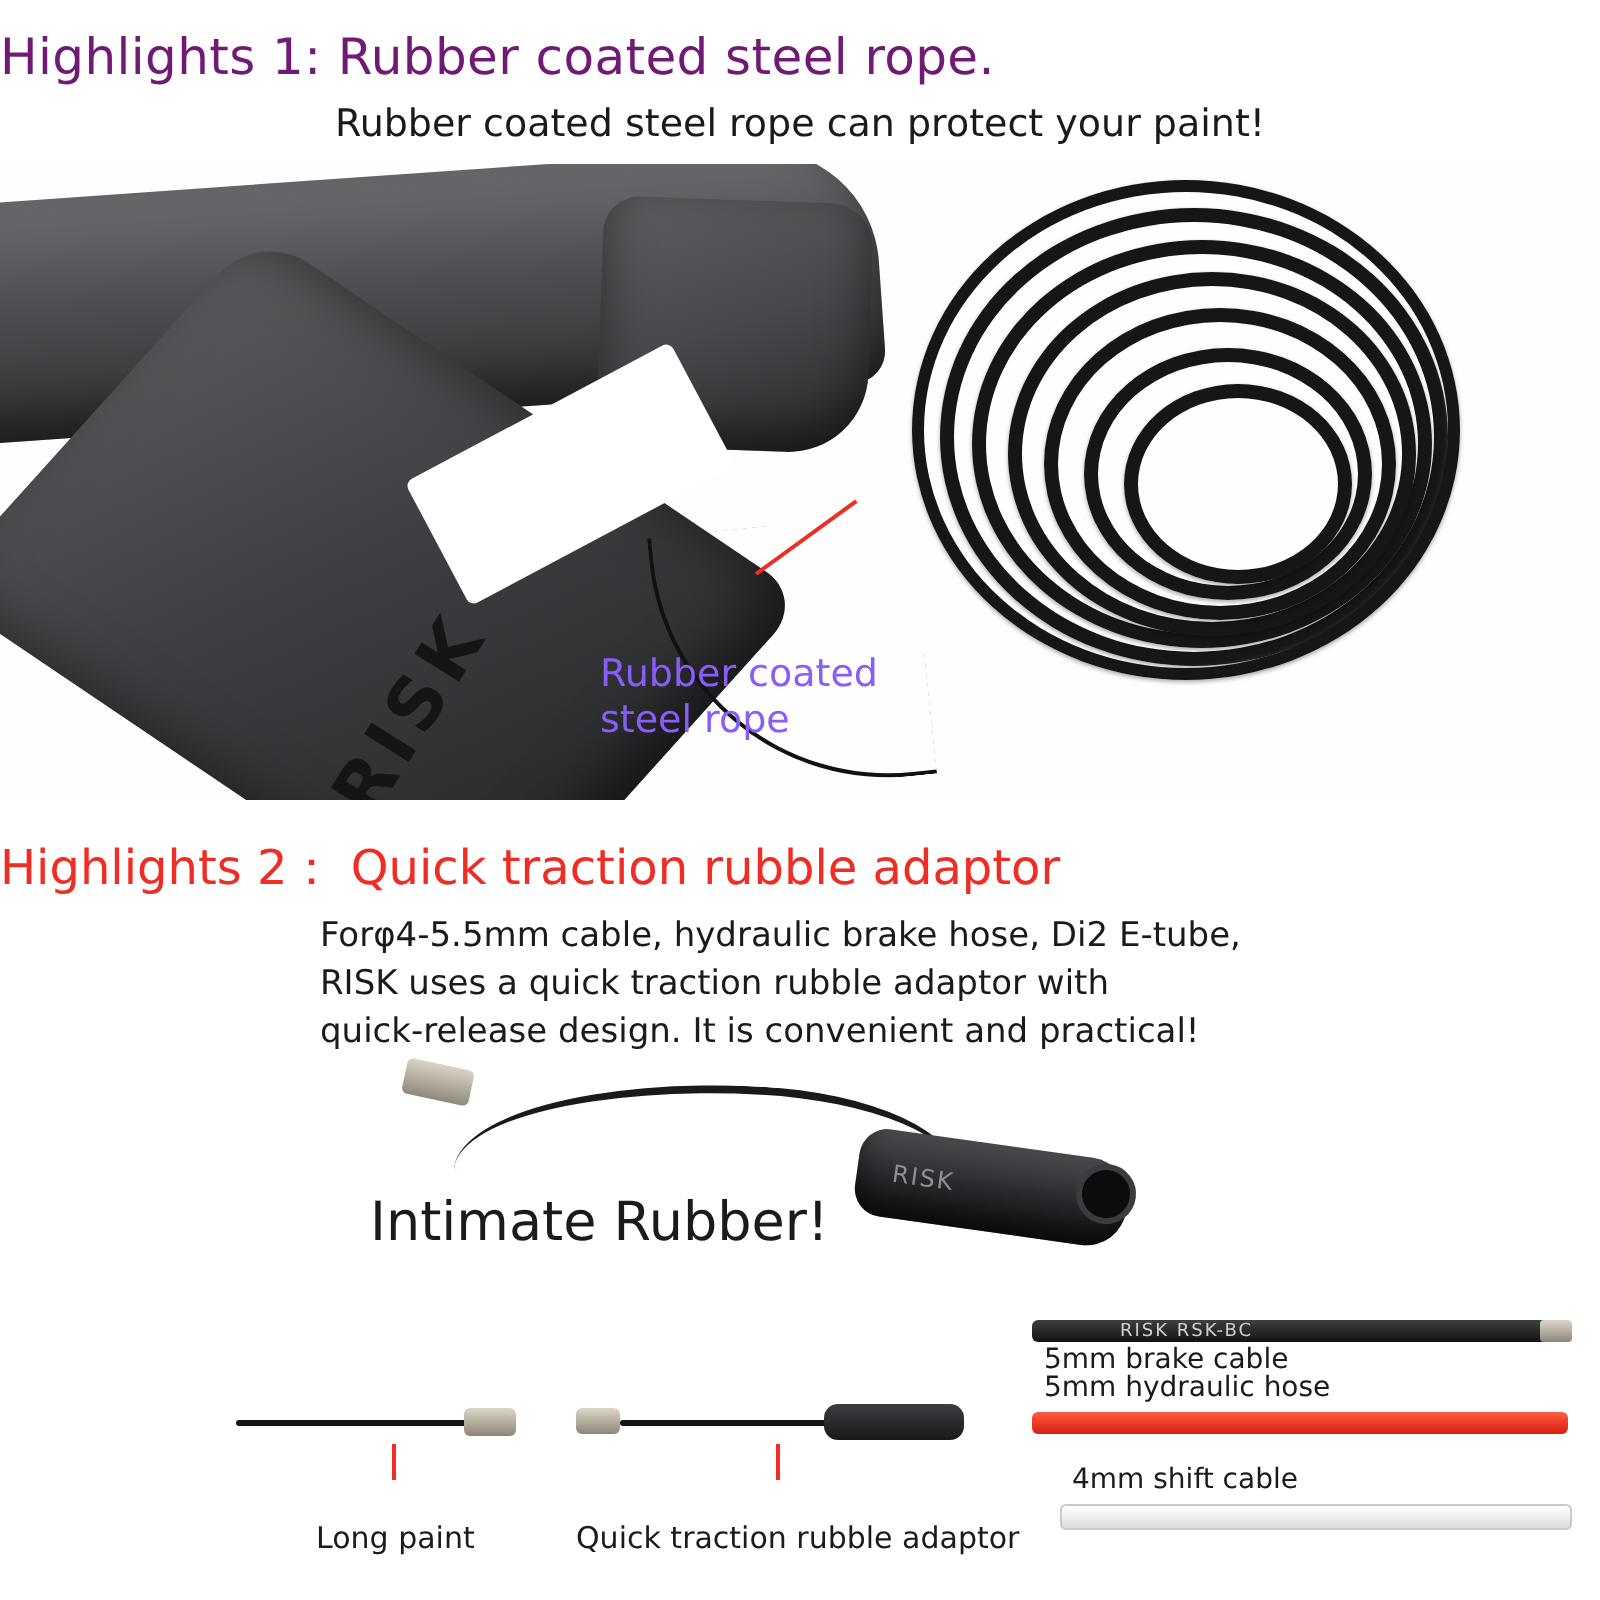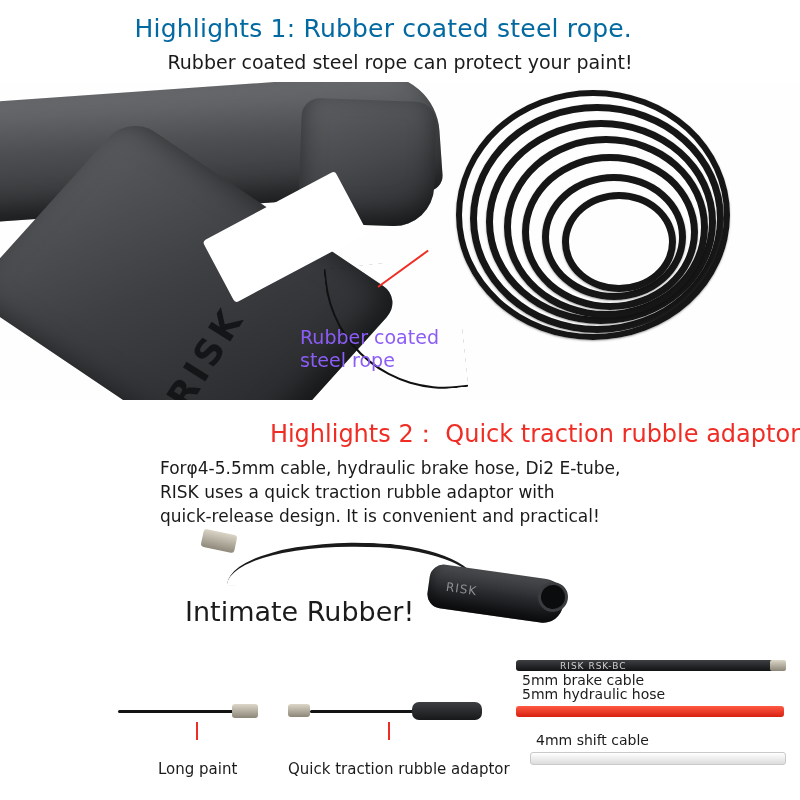--- a/index.html
+++ b/index.html
@@ -19,22 +19,22 @@
     height: 800px;
     background: #ffffff;
   }
 
   
   .h1-title {
     position: absolute;
     top: 14px;
     left: 0;
     width: 632px;
-    text-align: right;
-    color: #0369a1;
+    text-align: left;
+    color: #701a75;
     font-size: 25px;
     font-family: "DejaVu Sans", sans-serif;
     letter-spacing: 0.2px;
   }
   .h1-sub {
     position: absolute;
     top: 51px;
     left: 0;
     width: 800px;
     text-align: center;
@@ -151,21 +151,21 @@
     font-size: 19px;
     line-height: 23px;
   }
 
   
   .h2-title {
     position: absolute;
     top: 418px;
     left: 0;
     width: 800px;
-    text-align: right;
+    text-align: left;
     color: #ef2d24;
     font-size: 24px;
   }
   .h2-body {
     position: absolute;
     top: 456px;
     left: 160px;
     width: 520px;
     color: #1a1a1a;
     font-size: 17px;

